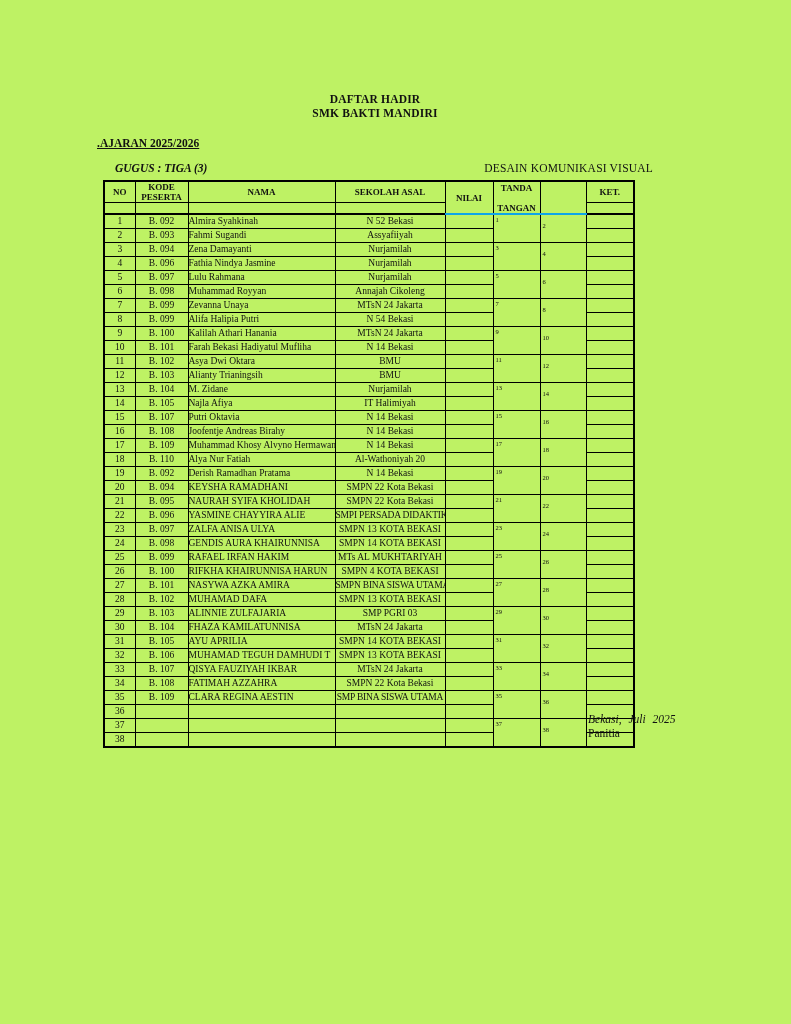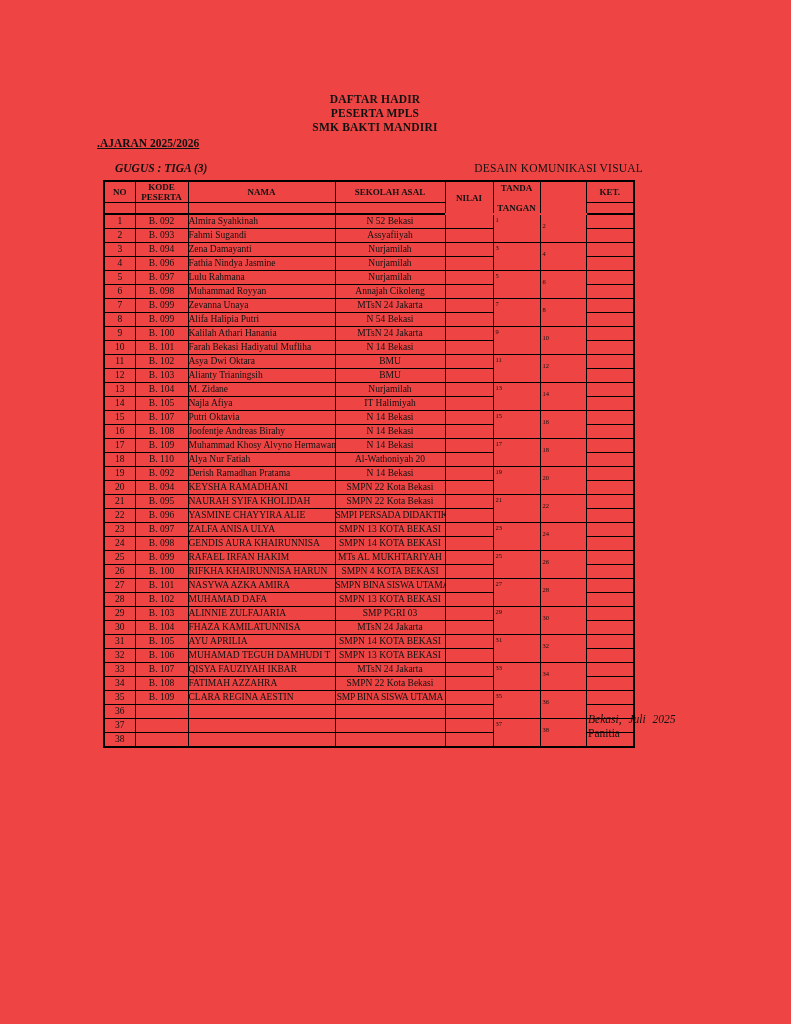--- a/index.html
+++ b/index.html
@@ -1,52 +1,52 @@
 <!DOCTYPE html>
 <html><head>
 <meta charset="utf-8">
 <style>
   html,body { margin:0; padding:0; background:#e8e8e8; }
   .page {
     position:relative; width:791px; height:1024px; margin:0 auto;
-    background:#ef4444; font-family:"Liberation Serif", serif; color:#111;
+    background:#bef264; font-family:"Liberation Serif", serif; color:#111;
     overflow:hidden;
   }
   .title-block {
     position:absolute; left:0; top:92px; width:750px;
     text-align:center; font-weight:bold; font-size:11.5px; line-height:14px;
     letter-spacing:.2px;
   }
   .year-label {
     position:absolute; left:97px; top:137px;
     font-weight:bold; font-size:11.5px; text-decoration:underline;text-align:center;
   }
   .group-label {
     position:absolute; left:115px; top:162px;
     font-weight:bold; font-size:11.5px;font-style:italic;
   }
   .program-label {
-    position:absolute; right:148px; top:162px;
+    position:absolute; right:138px; top:162px;
     font-size:11.5px; letter-spacing:.2px;
   }
   table.attendance {
     position:absolute; left:103px; top:180px; width:530px;
     border-collapse:collapse; table-layout:fixed;
     border:2px solid #000;
   }
   .attendance th, .attendance td {
     border:1px solid #000; padding:0; overflow:hidden;
     white-space:nowrap; font-size:9.5px; line-height:13px; height:13px;
   }
   .attendance thead th {
     font-size:9px; font-weight:bold; text-align:center; line-height:10px;
   }
   .attendance thead tr.hdr1 th { height:20px; }
   .attendance thead tr.hdr2 th { height:10px; border-bottom:2px solid #000; }
-  .attendance thead th[rowspan] { border-bottom:2px solid #ef4444; }
+  .attendance thead th[rowspan] { border-bottom:2px solid #0ea5e9; }
   .two-line span { display:block; }
   .c-no     { text-align:center; }
   .c-kode   { text-align:center; }
   .c-nama   { text-align:left; padding-left:6px; }
   .c-sekolah{ text-align:center; padding-left:4px; }
   .condensed{ font-size:7.8px; letter-spacing:-0.2px; }
   .sig-cell { vertical-align:top; }
   .sig-num  {
     display:block; font-size:6.5px; line-height:7px;
     padding:1px 0 0 2px; text-align:left;
@@ -58,21 +58,20 @@
   }
   .footer-place { word-spacing:4px;font-style:italic; }
 </style>
 </head>
 <body>
 
 <div class="page">
 
   <div class="title-block">
     <div>DAFTAR HADIR</div>
-    <div>PESERTA MPLS</div>
     <div>SMK BAKTI MANDIRI</div>
   </div>
 
   <div class="year-label">.AJARAN 2025/2026</div>
 
   <div class="group-label">GUGUS : TIGA (3)</div>
   <div class="program-label">DESAIN KOMUNIKASI VISUAL</div>
 
   <table class="attendance">
     <colgroup>

